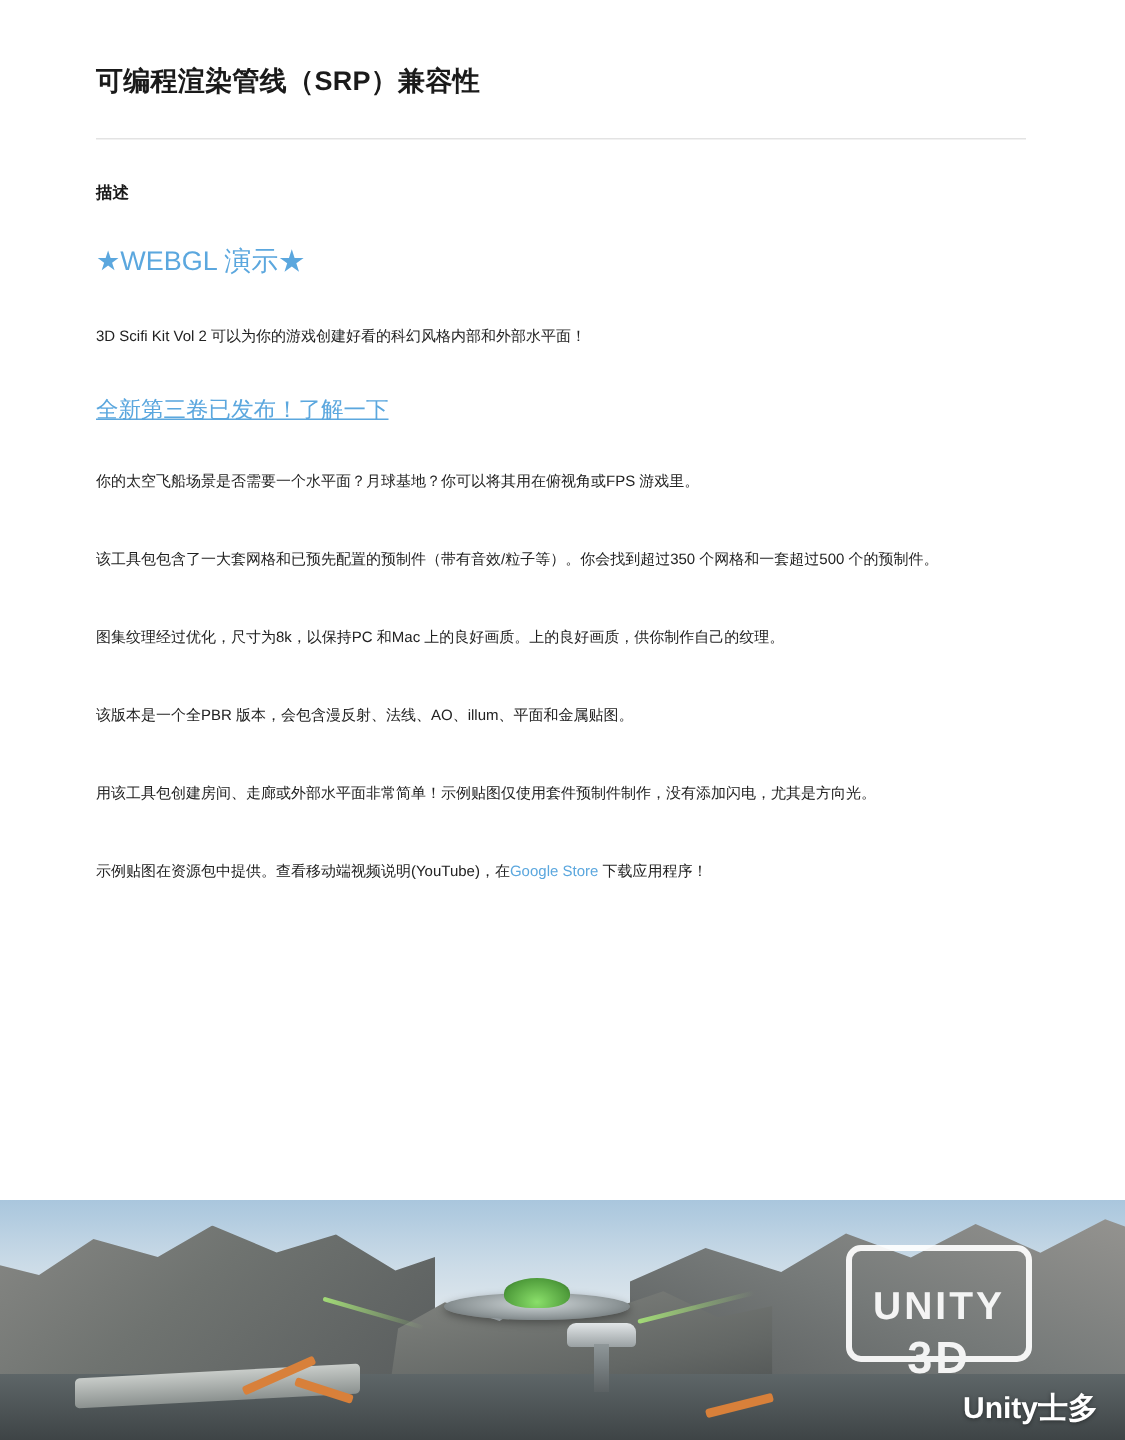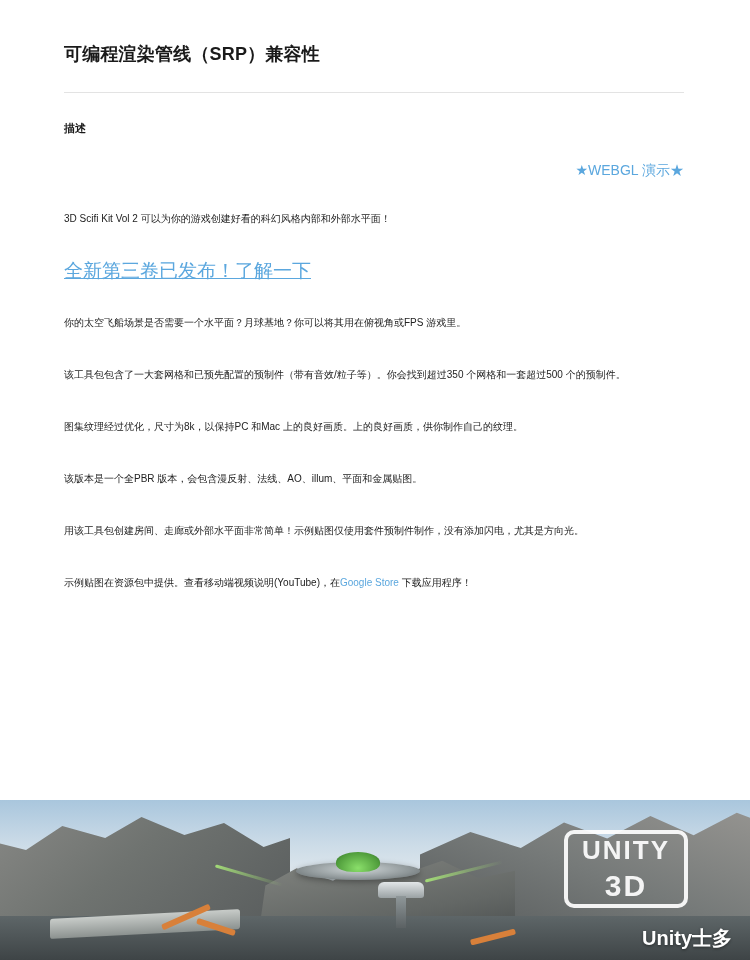--- a/index.html
+++ b/index.html
@@ -35,28 +35,27 @@
   }
   .section-heading {
     font-size: 11px;
     font-weight: bold;
     color: #1a1a1a;
     margin: 0 0 26px 0;
   }
   .link {
     color: #5ba7de;
     text-decoration: none;
-    font-size: 14px;
+    font-size: 18px;
     display: block;
     margin-bottom: 26px;
-    text-align: right;
   }
   .link-strong {
     color: #5ba7de;
-    font-size: 19px;
+    font-size: 15px;
     display: block;
     margin-bottom: 26px;
   }
   p.body {
     font-size: 10px;
     line-height: 26px;
     color: #222222;
     margin: 0 0 26px 0;
   }
   p.body .inline-link {
@@ -166,21 +165,21 @@
     position: absolute;
     right: 62px; top: 30px;
     width: 124px; height: 78px;
     border: 4px solid #ffffff;
     border-radius: 10px;
     color: #ffffff;
     text-align: center;
     font-weight: bold;
     letter-spacing: 2px;
     line-height: 1;
-    padding-top: 3px;
+    padding-top: 23px;
     opacity: 0.92;
   }
   .unity-logo .l1 { font-size: 26px; }
   .unity-logo .l2 { font-size: 30px; margin-top: 8px; }
   .watermark {
     position: absolute;
     right: 18px; bottom: 8px;
     font-size: 20px;
     color: #ffffff;
     font-weight: bold;

